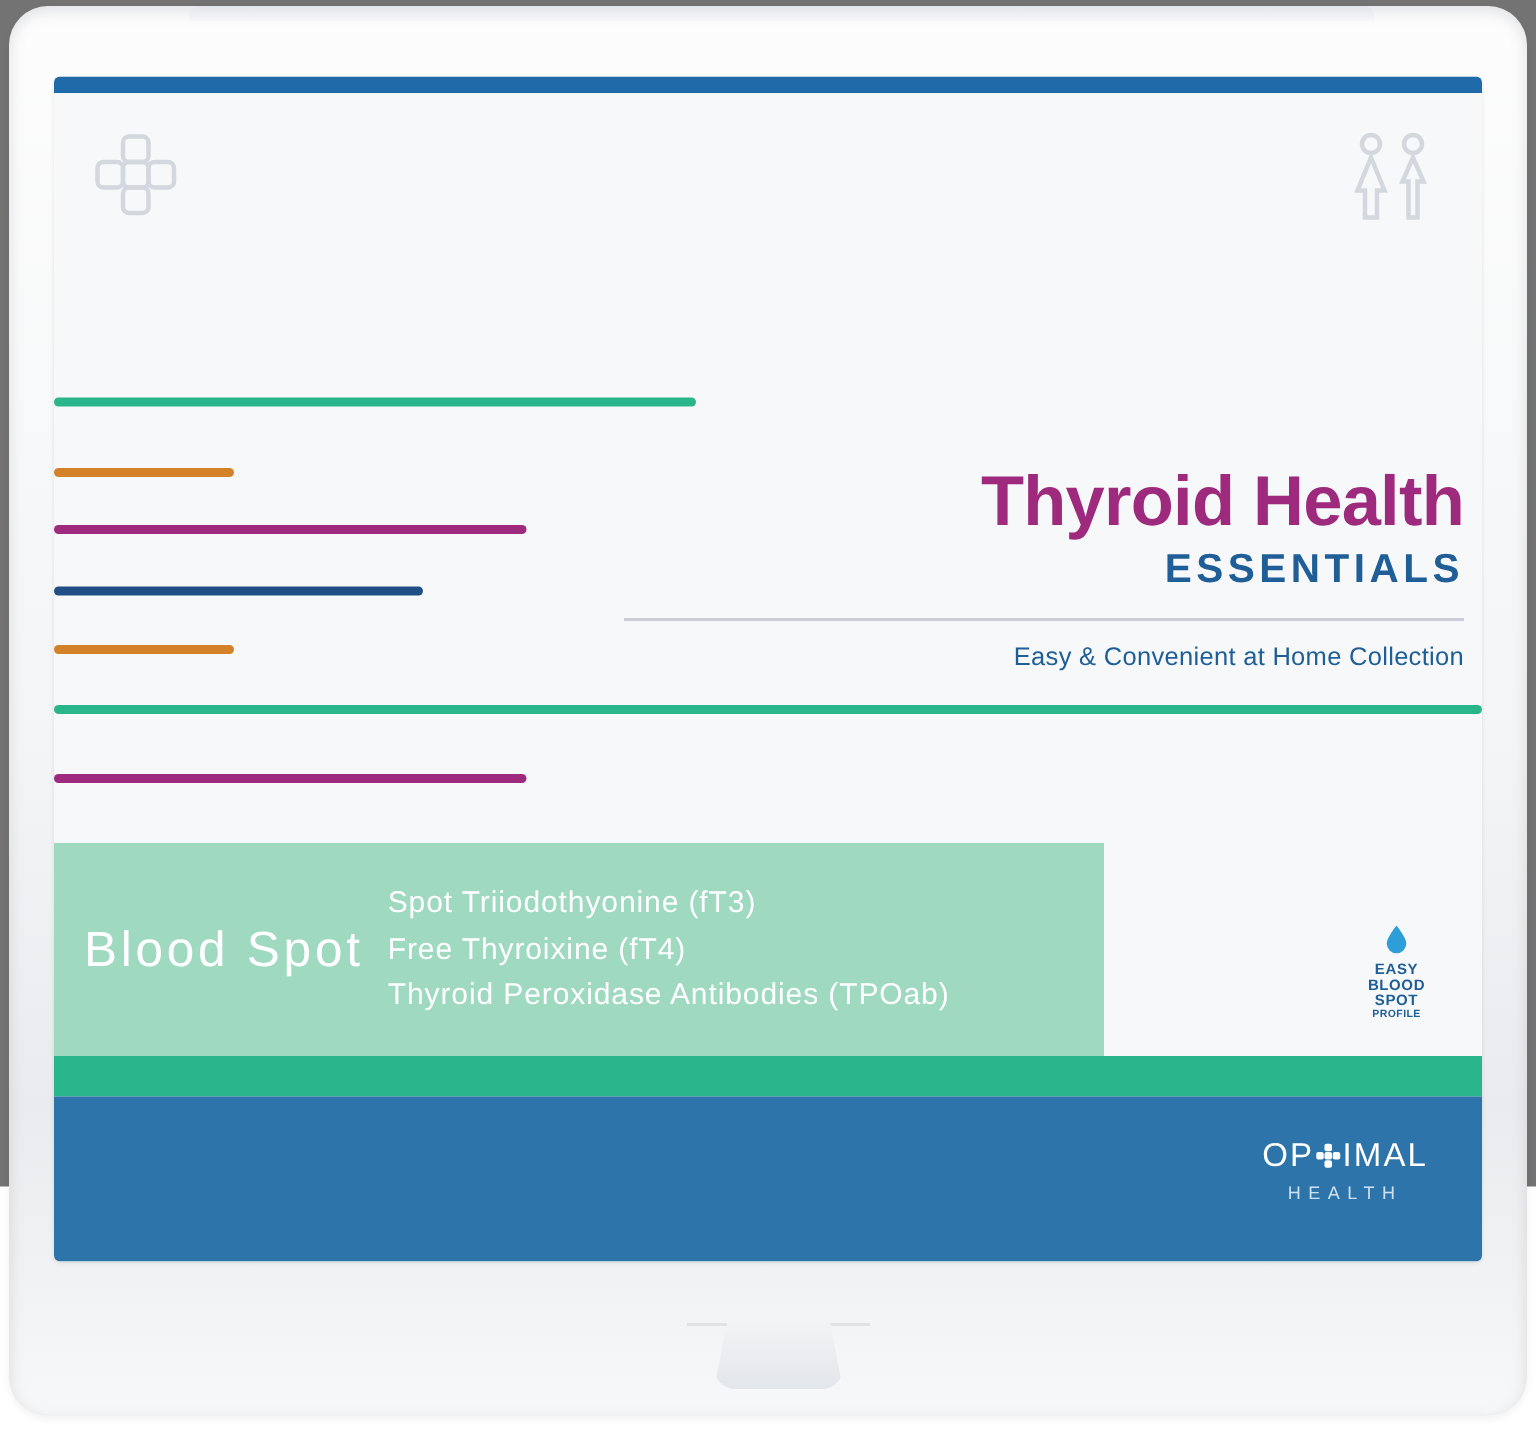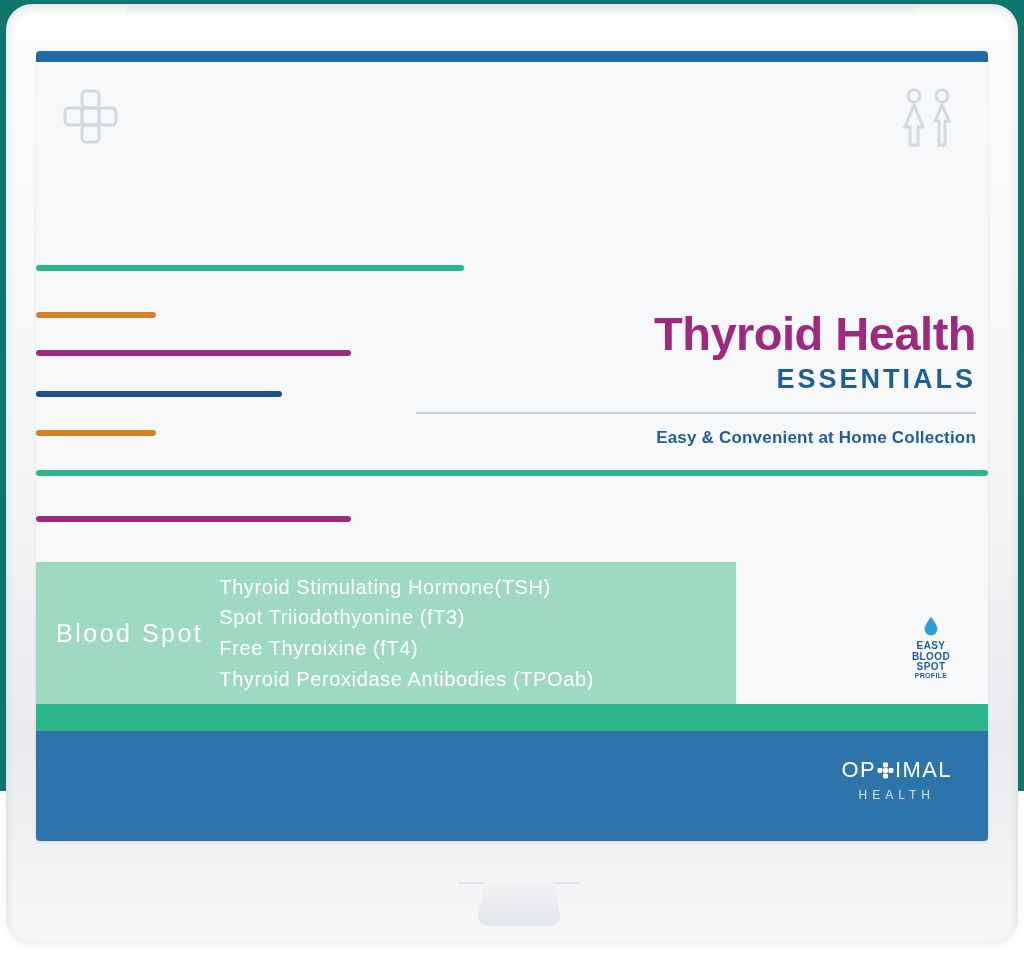--- a/index.html
+++ b/index.html
@@ -12,21 +12,21 @@
     height: 967px;
     font-family: "Liberation Sans", sans-serif;
     overflow: hidden;
   }
 
   
   .stage {
     position: relative;
     width: 1024px;
     height: 791px;
-    background: #0f766e;
+    background: #737373;
   }
 
   .box-outer {
     position: absolute;
     left: 6px;
     top: 4px;
     width: 1012px;
     height: 940px;
     border-radius: 26px;
     background: linear-gradient(180deg, #fdfdfd 0%, #f4f5f7 52%, #e9ebee 78%, #f7f8f9 100%);
@@ -140,39 +140,39 @@
   }
   .rule {
     margin: 17px 0 0 auto;
     width: 100%;
     height: 2px;
     background: #c9ced6;
   }
   .tagline {
     margin-top: 14px;
     font-size: 17px;
-    font-weight: bold;
+    font-weight: normal;
     color: #1f5e96;
     letter-spacing: 0.2px;
   }
 
   
   .bloodspot-panel {
     position: absolute;
     left: 0;
     top: 511px;
     width: 700px;
     height: 142px;
     background: #9fd9c0;
     display: flex;
     align-items: center;
   }
   .bloodspot-label {
     color: #ffffff;
-    font-size: 25px;
+    font-size: 33px;
     letter-spacing: 2.5px;
     padding-left: 20px;
     white-space: nowrap;
   }
   .analyte-list {
     padding-left: 16px;
     color: #ffffff;
     font-size: 20px;
     letter-spacing: 0.6px;
     line-height: 1.53;
@@ -301,21 +301,20 @@
       <div class="title-block">
         <div class="title-main">Thyroid Health</div>
         <div class="title-sub">ESSENTIALS</div>
         <div class="rule"></div>
         <div class="tagline">Easy &amp; Convenient at Home Collection</div>
       </div>
 
       <div class="bloodspot-panel">
         <div class="bloodspot-label">Blood Spot</div>
         <div class="analyte-list">
-          <div>Thyroid Stimulating Hormone(TSH)</div>
           <div>Spot Triiodothyonine (fT3)</div>
           <div>Free Thyroixine (fT4)</div>
           <div>Thyroid Peroxidase Antibodies (TPOab)</div>
         </div>
       </div>
 
       <div class="easy-badge">
         <span class="drop">
           <svg width="16" height="20" viewBox="0 0 16 20">
             <path d="M8 1 C8 1 1.5 9 1.5 13 A6.5 6.5 0 0 0 14.5 13 C14.5 9 8 1 8 1 Z" fill="#2d9ed8"></path>

